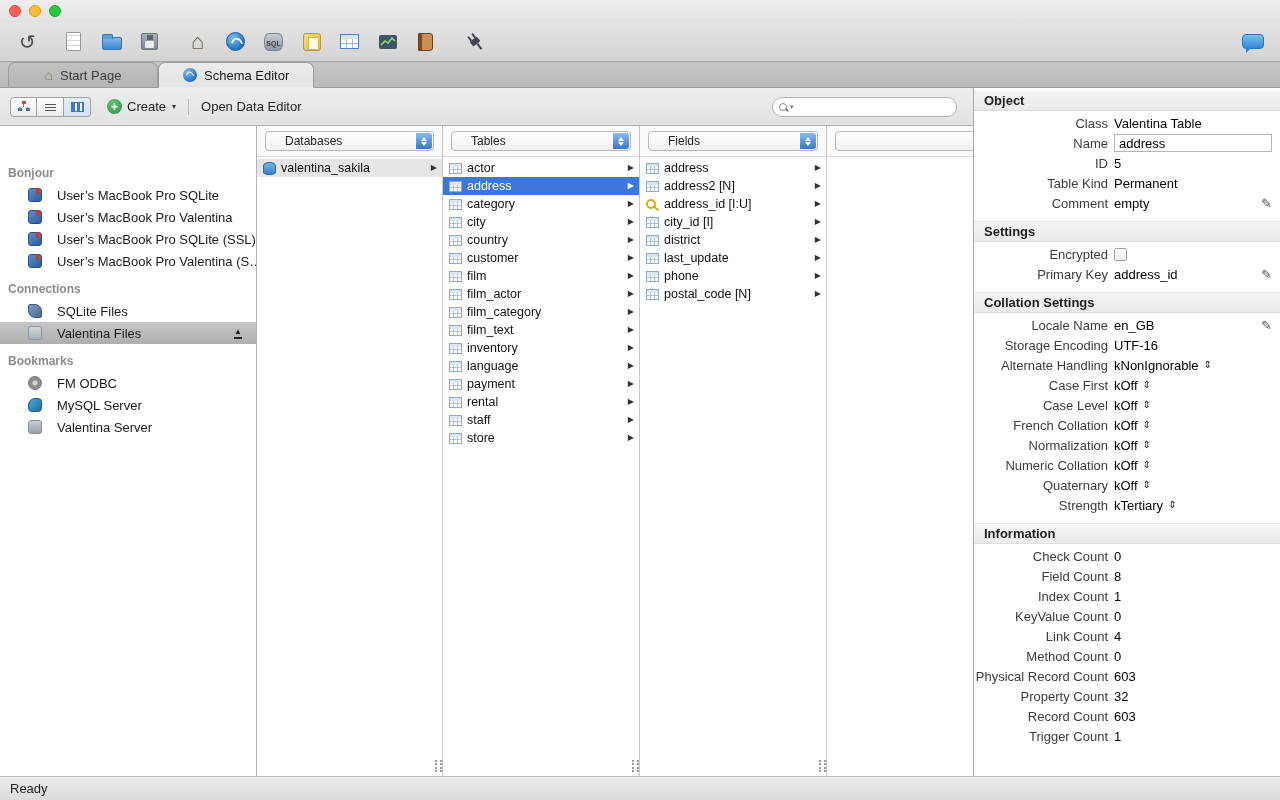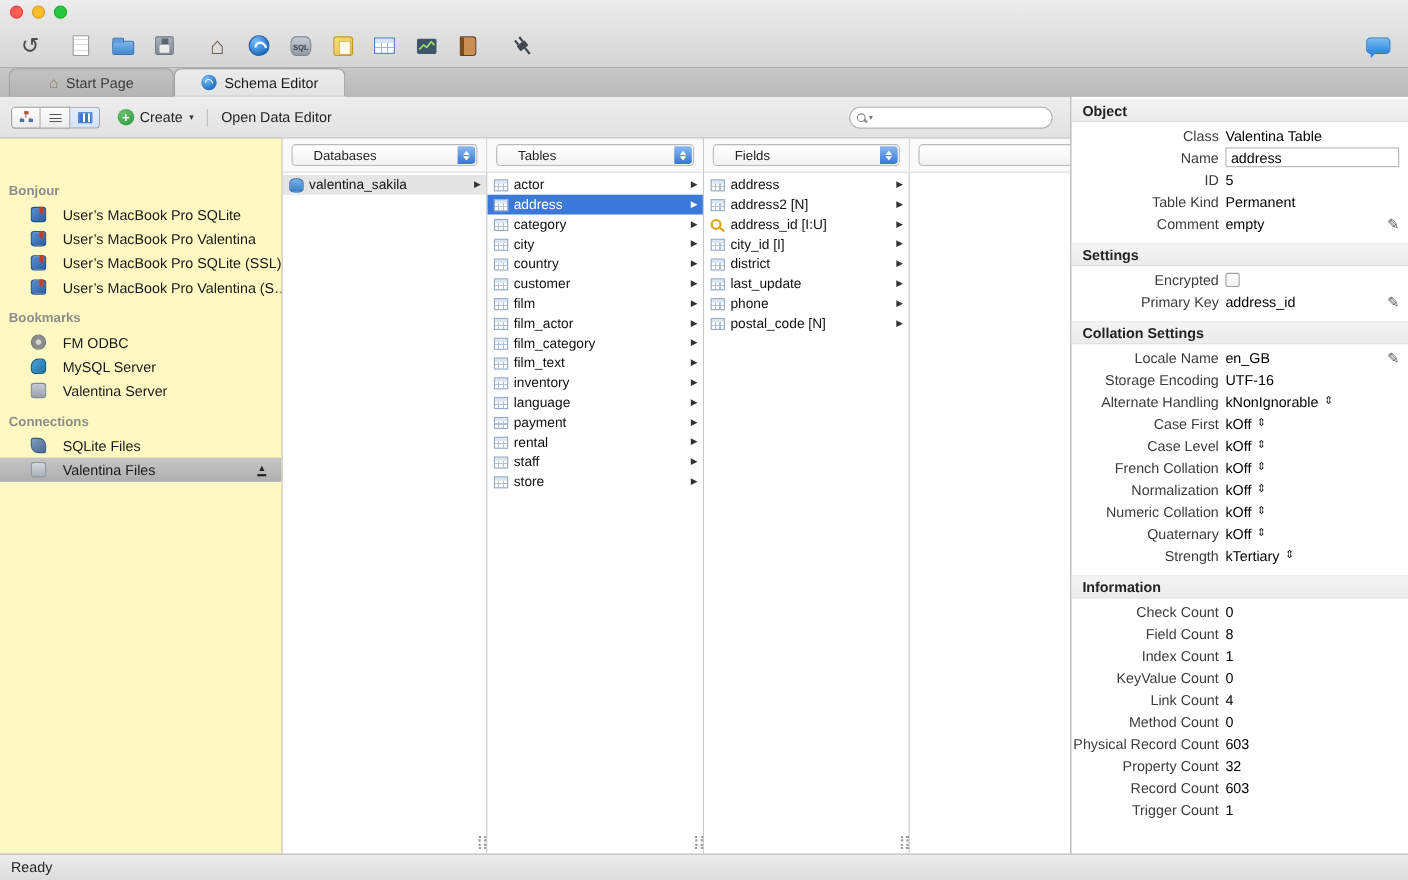--- a/index.html
+++ b/index.html
@@ -76,21 +76,21 @@
   .flat-btn{font-size:13px;color:#222;}
   .searchbox{margin-left:auto;margin-right:6px;width:185px;height:20px;border:1px solid #b3b3b3;border-radius:11px;background:#fff;display:flex;align-items:center;padding:0 6px;gap:3px;}
   .mag{width:8px;height:8px;border:1.5px solid #8b8b8b;border-radius:50%;position:relative;flex:none;}
   .mag::after{content:"";position:absolute;width:4px;height:1.5px;background:#8b8b8b;transform:rotate(45deg);right:-3px;bottom:-1px;}
   .search-caret{font-size:7px;color:#777;}
   .search-input{border:none;outline:none;flex:1;min-width:0;font:12px "Liberation Sans",sans-serif;background:transparent;}
 
   .content-row{height:650px;display:flex;flex:none;}
 
   
-  .sidebar{width:257px;background:#fef9c3;border-right:1px solid #b4b4b4;padding-top:30px;flex:none;overflow:hidden;}
+  .sidebar{width:257px;background:#ffffff;border-right:1px solid #b4b4b4;padding-top:30px;flex:none;overflow:hidden;}
   .side-title{font-size:12px;font-weight:bold;color:#8c8c8c;padding:10px 0 4px 8px;}
   .side-item{height:22px;display:flex;align-items:center;gap:15px;padding-left:28px;font-size:13px;color:#1a1a1a;position:relative;}
   .side-item.selected{background:linear-gradient(#c6c6c6,#aeaeae);}
   .side-ic{width:14px;height:14px;flex:0 0 14px;border-radius:3px;}
   .side-label{white-space:nowrap;overflow:hidden;flex:1;}
   .eject-icon{font-size:8px;line-height:8px;color:#222;border-bottom:2px solid #222;padding-bottom:1px;margin-right:14px;flex:none;}
   .bonjour-book-icon{background:linear-gradient(135deg,#5b8ed0,#2c5d9e);border:1px solid #24508c;position:relative;}
   .bonjour-book-icon::after{content:"";position:absolute;right:2px;top:-1px;width:3px;height:6px;background:#c23b30;}
   .odbc-icon{background:radial-gradient(circle at 50% 50%,#d5d5d5 2px,#8d8d8d 3px);border-radius:50%;border:1px solid #777;}
   .mysql-icon{background:linear-gradient(135deg,#4da6d8,#1e6f9e);border-radius:50% 4px 4px 4px;border:1px solid #17597f;}
@@ -276,53 +276,53 @@
 
                 </div>
                 <div class="side-item">
                   <span class="side-ic bonjour-book-icon"></span>
                   <span class="side-label">User’s MacBook Pro Valentina (S…</span>
 
                 </div>
               </div>
           </div>
           <div class="side-section">
-            <div class="side-title">Bookmarks</div>
-            <div>
-
-            <div class="side-item">
-                  <span class="side-ic odbc-icon"></span>
-                  <span class="side-label">FM ODBC</span>
-
-                </div>
-                <div class="side-item">
-                  <span class="side-ic mysql-icon"></span>
-                  <span class="side-label">MySQL Server</span>
-
-                </div>
-                <div class="side-item">
-                  <span class="side-ic valentina-server-icon"></span>
-                  <span class="side-label">Valentina Server</span>
-
-                </div>
-              </div>
-          </div>
-          <div class="side-section">
             <div class="side-title">Connections</div>
             <div>
 
             <div class="side-item">
                   <span class="side-ic sqlite-files-icon"></span>
                   <span class="side-label">SQLite Files</span>
 
                 </div>
                 <div class="side-item selected">
                   <span class="side-ic valentina-files-icon"></span>
                   <span class="side-label">Valentina Files</span>
                   <span class="eject-icon">▲</span>
+                </div>
+              </div>
+          </div>
+          <div class="side-section">
+            <div class="side-title">Bookmarks</div>
+            <div>
+
+            <div class="side-item">
+                  <span class="side-ic odbc-icon"></span>
+                  <span class="side-label">FM ODBC</span>
+
+                </div>
+                <div class="side-item">
+                  <span class="side-ic mysql-icon"></span>
+                  <span class="side-label">MySQL Server</span>
+
+                </div>
+                <div class="side-item">
+                  <span class="side-ic valentina-server-icon"></span>
+                  <span class="side-label">Valentina Server</span>
+
                 </div>
               </div>
           </div>
         </div>
 
         <div class="columns">
 
           <div class="bcol col-databases">
             <div class="col-head">
               <div class="mac-select">

